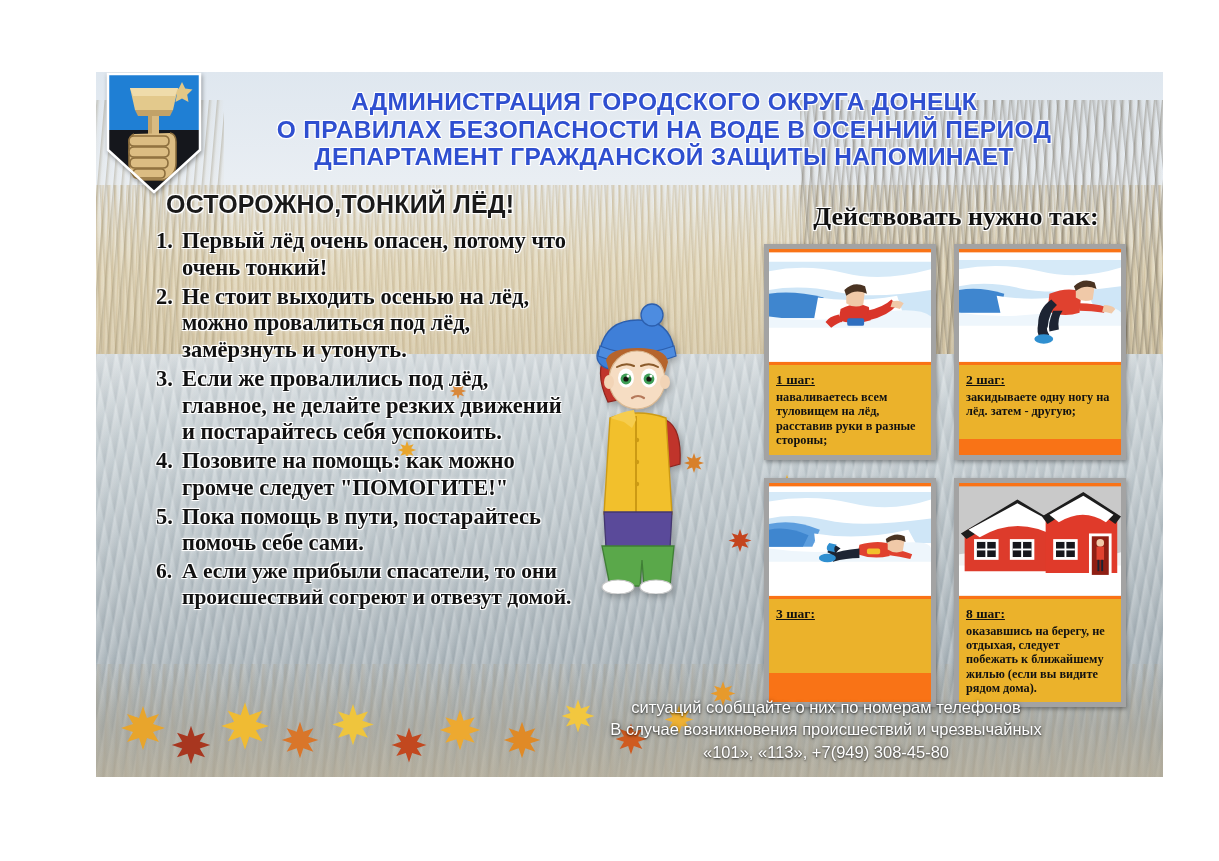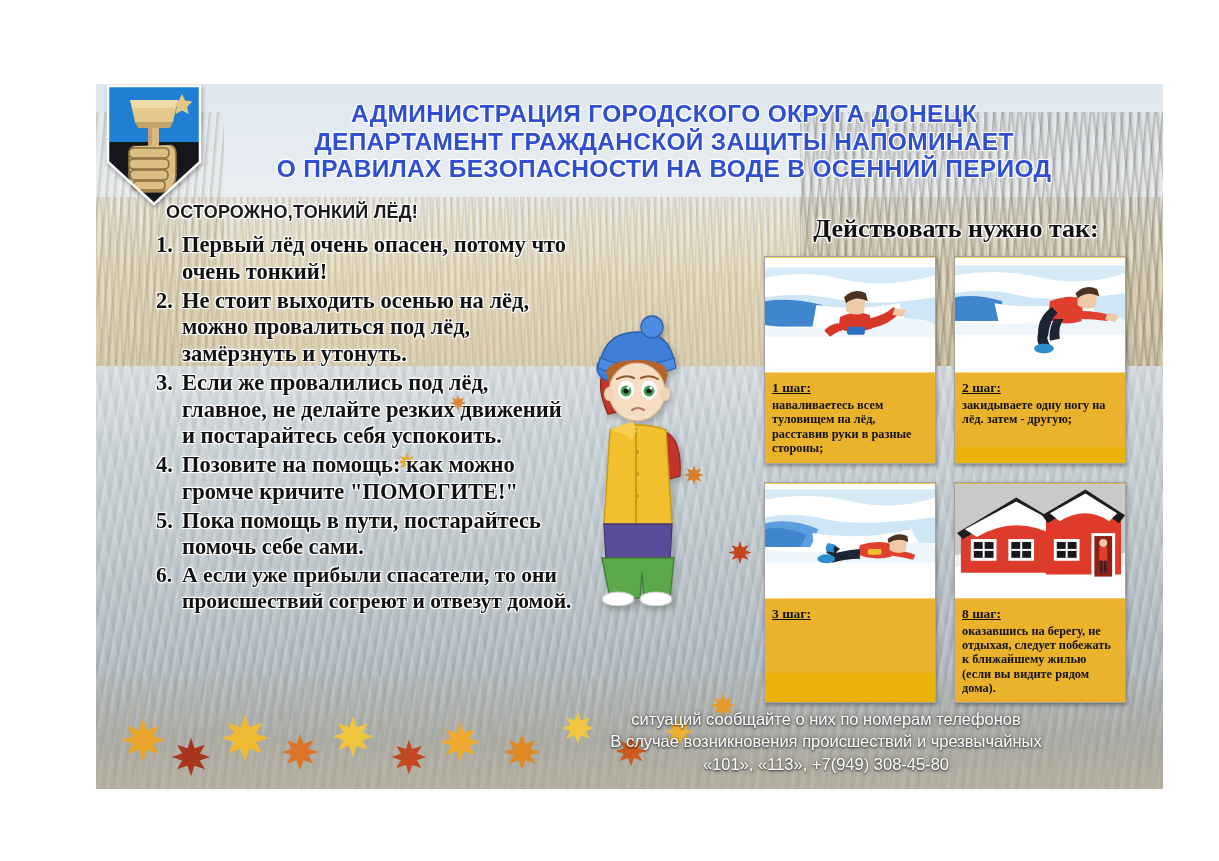--- a/index.html
+++ b/index.html
@@ -2,21 +2,21 @@
 <html lang="ru"><head>
 <meta charset="utf-8">
 <title>Осторожно, тонкий лёд</title>
 <style>
   html,body{margin:0;padding:0;background:#ffffff;}
   body{width:1219px;height:861px;overflow:hidden;
        font-family:"Liberation Sans",sans-serif;}
 
   
   #page{position:relative;width:1219px;height:861px;background:#fff;}
-  #poster{position:absolute;left:96px;top:84px;width:1067px;height:705px;
+  #poster{position:absolute;left:96px;top:72px;width:1067px;height:705px;
           overflow:hidden;}
 
   
   .bg-sky{position:absolute;left:0;top:0;width:100%;height:44%;
           background:linear-gradient(180deg,#dfe7ef 0%,#e9eef3 35%,#f0f0ea 72%,#e6e3d6 100%);}
   .bg-reeds{position:absolute;left:0;top:16%;width:100%;height:30%;
       background:
         repeating-linear-gradient(92deg,rgba(206,188,150,.00) 0px,rgba(206,188,150,.55) 1px,rgba(226,212,180,.12) 3px,rgba(206,188,150,.00) 6px),
         repeating-linear-gradient(87deg,rgba(176,158,120,.00) 0px,rgba(176,158,120,.40) 1px,rgba(214,200,168,.10) 4px,rgba(176,158,120,.00) 7px),
         linear-gradient(180deg,rgba(236,228,206,0) 0%,rgba(228,216,186,.75) 40%,rgba(214,200,168,.85) 100%);}
@@ -52,40 +52,40 @@
   #header-title{position:absolute;left:118px;top:16px;width:900px;
                 text-align:center;line-height:1.13;}
   #header-title .ht-line{display:block;font-weight:700;font-size:24.5px;
      letter-spacing:.3px;color:#2f4fd0;
      text-shadow:
         -1px -1px 0 #fff, 1px -1px 0 #fff, -1px 1px 0 #fff, 1px 1px 0 #fff,
         0 0 3px rgba(255,255,255,.95);}
 
   
   #left-col{position:absolute;left:60px;top:118px;width:420px;}
-  #warn-heading{font-weight:700;font-size:18px;color:#1a1a1a;
+  #warn-heading{font-weight:700;font-size:25px;color:#1a1a1a;
      letter-spacing:.2px;margin:0 14px 9px 10px;
      text-shadow:-1px -1px 0 #fff,1px -1px 0 #fff,-1px 1px 0 #fff,1px 1px 0 #fff,0 0 4px #fff;}
   ol#rules{list-style:none;margin:0;padding:0;
      font-family:"Liberation Serif",serif;}
   ol#rules li{position:relative;padding-left:26px;margin-bottom:2px;
      font-weight:700;font-size:22.5px;line-height:1.19;color:#111;
      text-shadow:-1px -1px 0 #fff,1px -1px 0 #fff,-1px 1px 0 #fff,1px 1px 0 #fff,
                  0 0 4px rgba(255,255,255,.98);}
   ol#rules li .num{position:absolute;left:0;top:0;}
   ol#rules li.wide{font-size:21.5px;}
 
   
   #right-col{position:absolute;left:660px;top:118px;width:400px;}
   #steps-heading{text-align:center;font-family:"Liberation Serif",serif;
      font-weight:700;font-size:26px;color:#111;margin:12px 0 12px 0;
      text-shadow:-1px -1px 0 #fff,1px -1px 0 #fff,-1px 1px 0 #fff,1px 1px 0 #fff,0 0 4px #fff;}
   #steps-grid{display:grid;grid-template-columns:172px 172px;
      grid-gap:18px 18px;justify-content:start;margin-left:8px;}
-  .step-card{background:#eab308;border:1px solid #a3a3a3;
+  .step-card{background:#f97316;border:5px solid #a3a3a3;
      box-shadow:1px 2px 4px rgba(0,0,0,.35);}
   .step-art{position:relative;width:100%;height:116px;overflow:hidden;}
   .step-art svg{display:block;width:100%;height:100%;}
   .step-cap{background:#ebb22b;padding:5px 7px 7px 7px;
      font-family:"Liberation Serif",serif;}
   .step-cap .cap-label{display:inline-block;font-weight:700;font-size:13.5px;
      color:#111;text-decoration:underline;margin-bottom:2px;}
   .step-cap .cap-text{font-weight:700;font-size:12.3px;line-height:1.17;color:#111;}
   .step-card.tall .step-cap{min-height:62px;}
 
@@ -231,42 +231,42 @@
         <path d="M30 75 h30 q5 0 5 5 t-5 5 H30 q-5 0 -5 -5 t5 -5Z"></path>
         <path d="M31 86 h28 q5 0 5 5 t-5 5 H31 q-5 0 -5 -5 t5 -5Z"></path>
         <path d="M33 97 h24 q4 0 4 4.5 t-4 4.5 H33 q-4 0 -4 -4.5 t4 -4.5Z"></path>
       </g>
       <path d="M4 2 H96 V78 L50 120 L4 78 Z" fill="none" stroke="#ffffff" stroke-width="2.5"></path>
     </svg>
   </div>
 
   <div id="header-title">
     <span class="ht-line">АДМИНИСТРАЦИЯ ГОРОДСКОГО ОКРУГА ДОНЕЦК</span>
+    <span class="ht-line">О ПРАВИЛАХ БЕЗОПАСНОСТИ НА ВОДЕ В ОСЕННИЙ ПЕРИОД</span>
     <span class="ht-line">ДЕПАРТАМЕНТ ГРАЖДАНСКОЙ ЗАЩИТЫ НАПОМИНАЕТ</span>
-    <span class="ht-line">О ПРАВИЛАХ БЕЗОПАСНОСТИ НА ВОДЕ В ОСЕННИЙ ПЕРИОД</span>
   </div>
 
   <div id="left-col">
     <div id="warn-heading">ОСТОРОЖНО,ТОНКИЙ ЛЁД!</div>
     <ol id="rules">
       <li>
         <span class="num">1.</span>
         <span>Первый лёд очень опасен, потому что очень тонкий!</span>
       </li>
       <li>
         <span class="num">2.</span>
         <span>Не стоит выходить осенью на лёд, можно провалиться под лёд, замёрзнуть и утонуть.</span>
       </li>
       <li>
         <span class="num">3.</span>
         <span>Если же провалились под лёд, главное, не делайте резких движений и постарайтесь себя успокоить.</span>
       </li>
       <li>
         <span class="num">4.</span>
-        <span>Позовите на помощь: как можно громче кричите "ПОМОГИТЕ!"</span>
+        <span>Позовите на помощь: как можно громче следует "ПОМОГИТЕ!"</span>
       </li>
       <li>
         <span class="num">5.</span>
         <span>Пока помощь в пути, постарайтесь помочь себе сами.</span>
       </li>
       <li class="wide">
         <span class="num">6.</span>
         <span>А если уже прибыли спасатели, то они происшествий согреют и отвезут домой.</span>
       </li>
     </ol>

